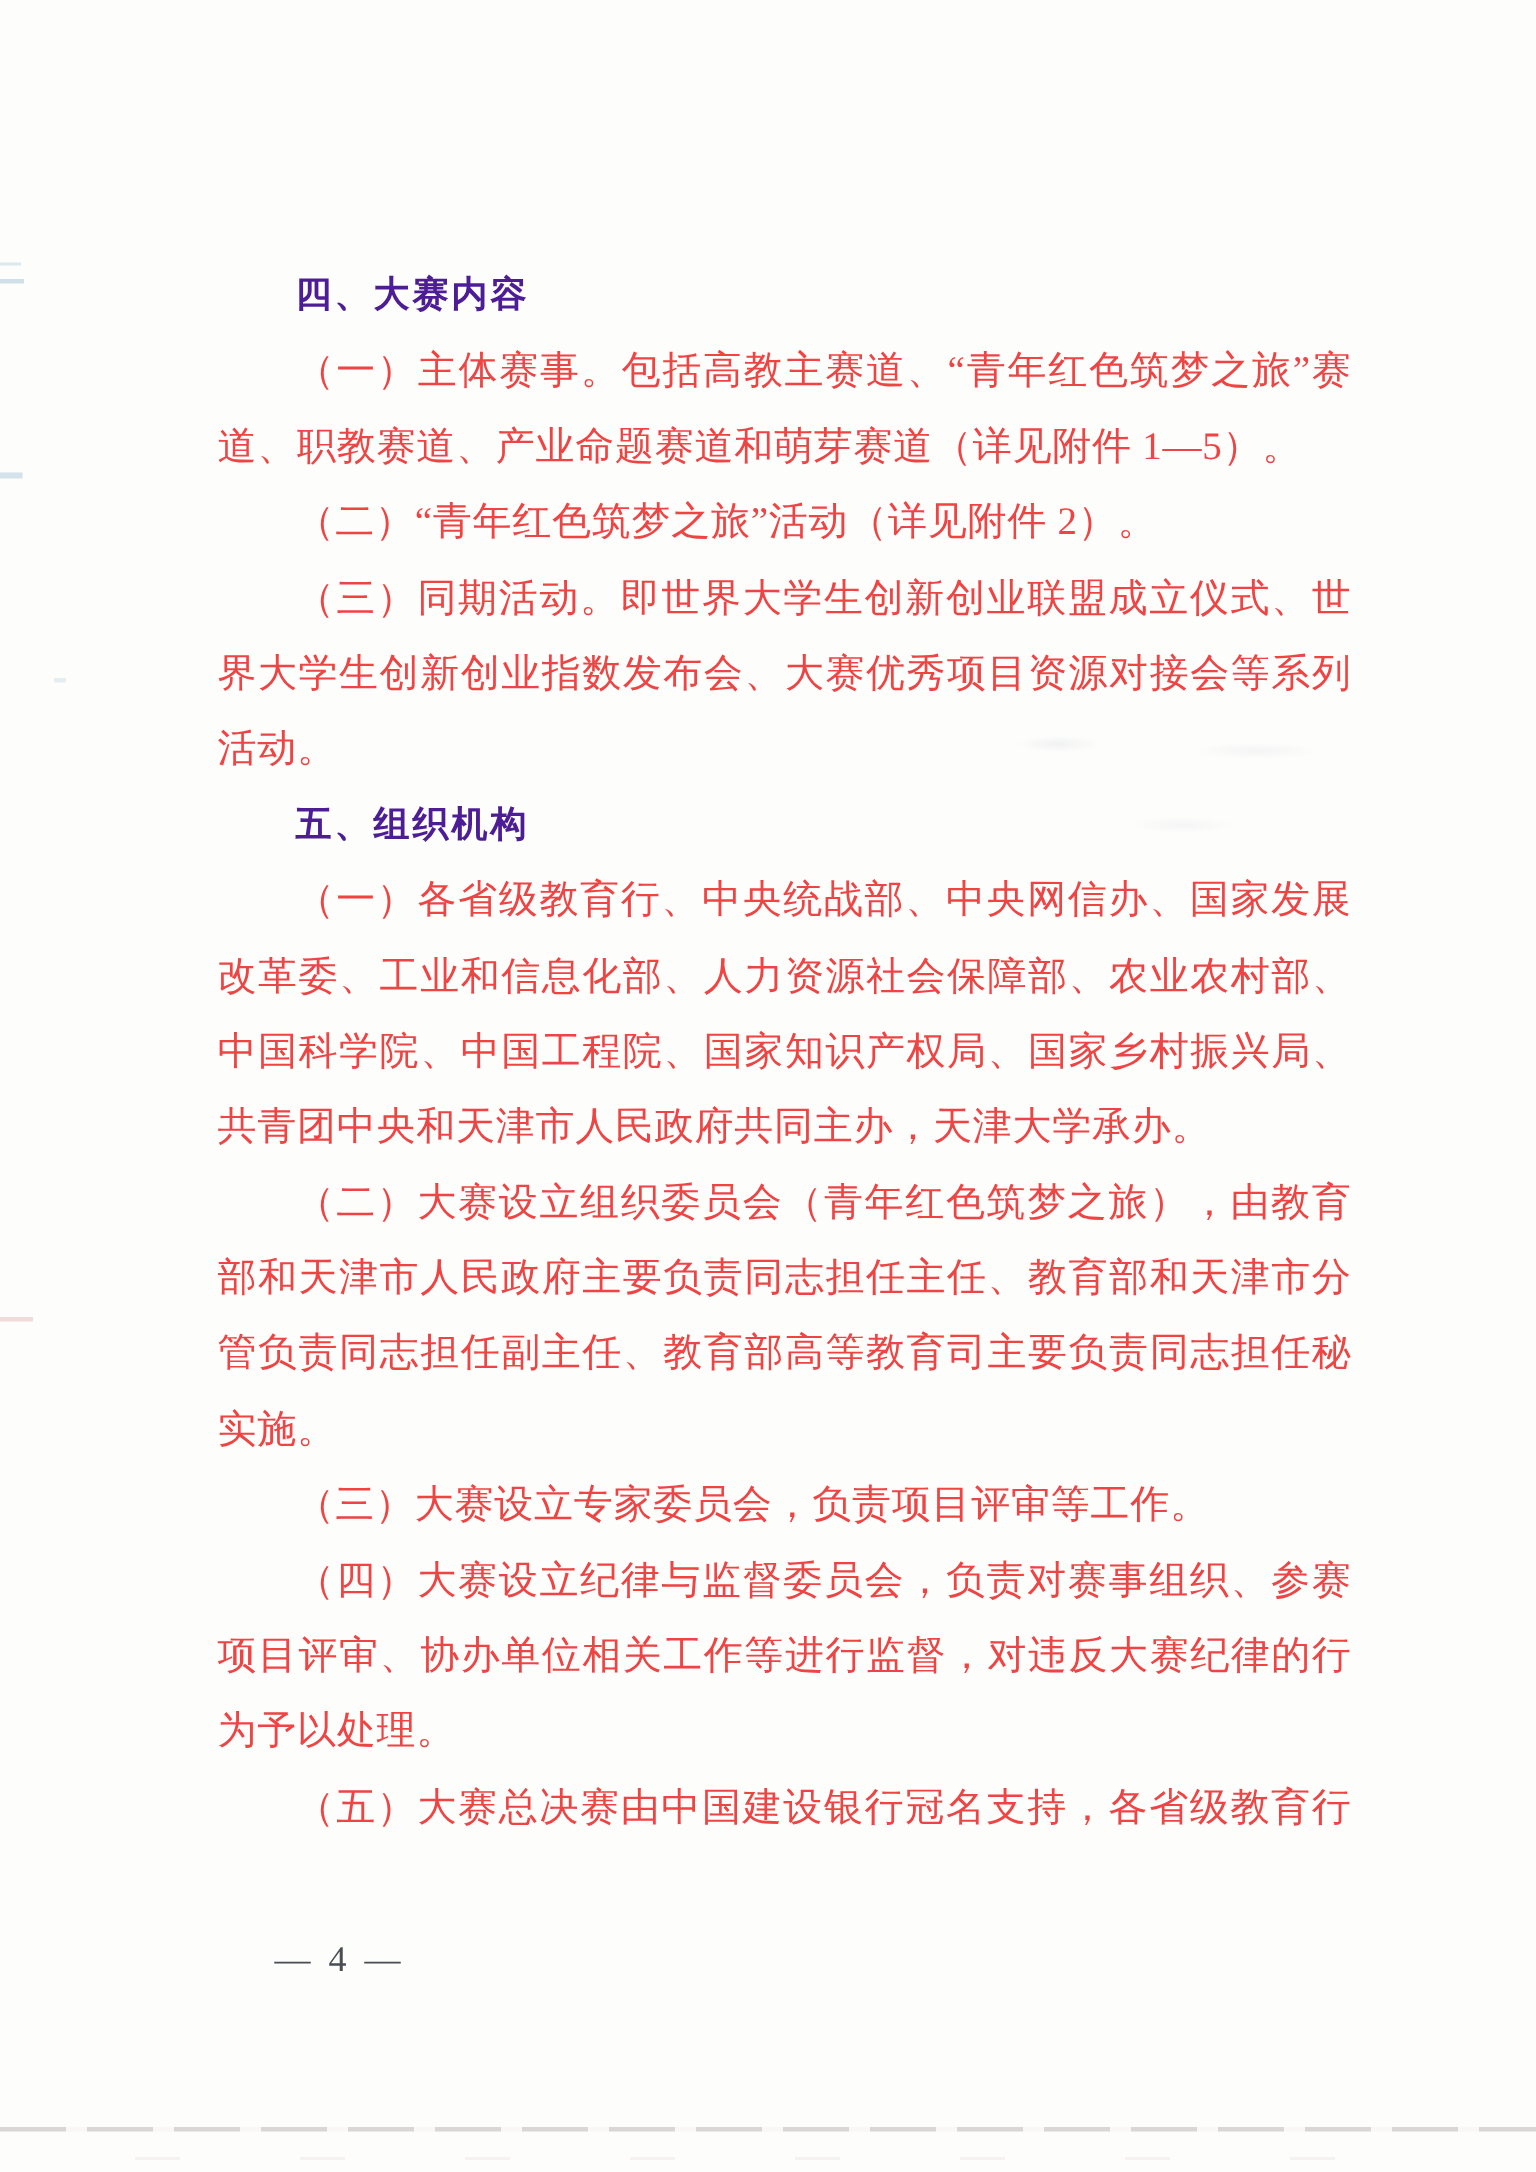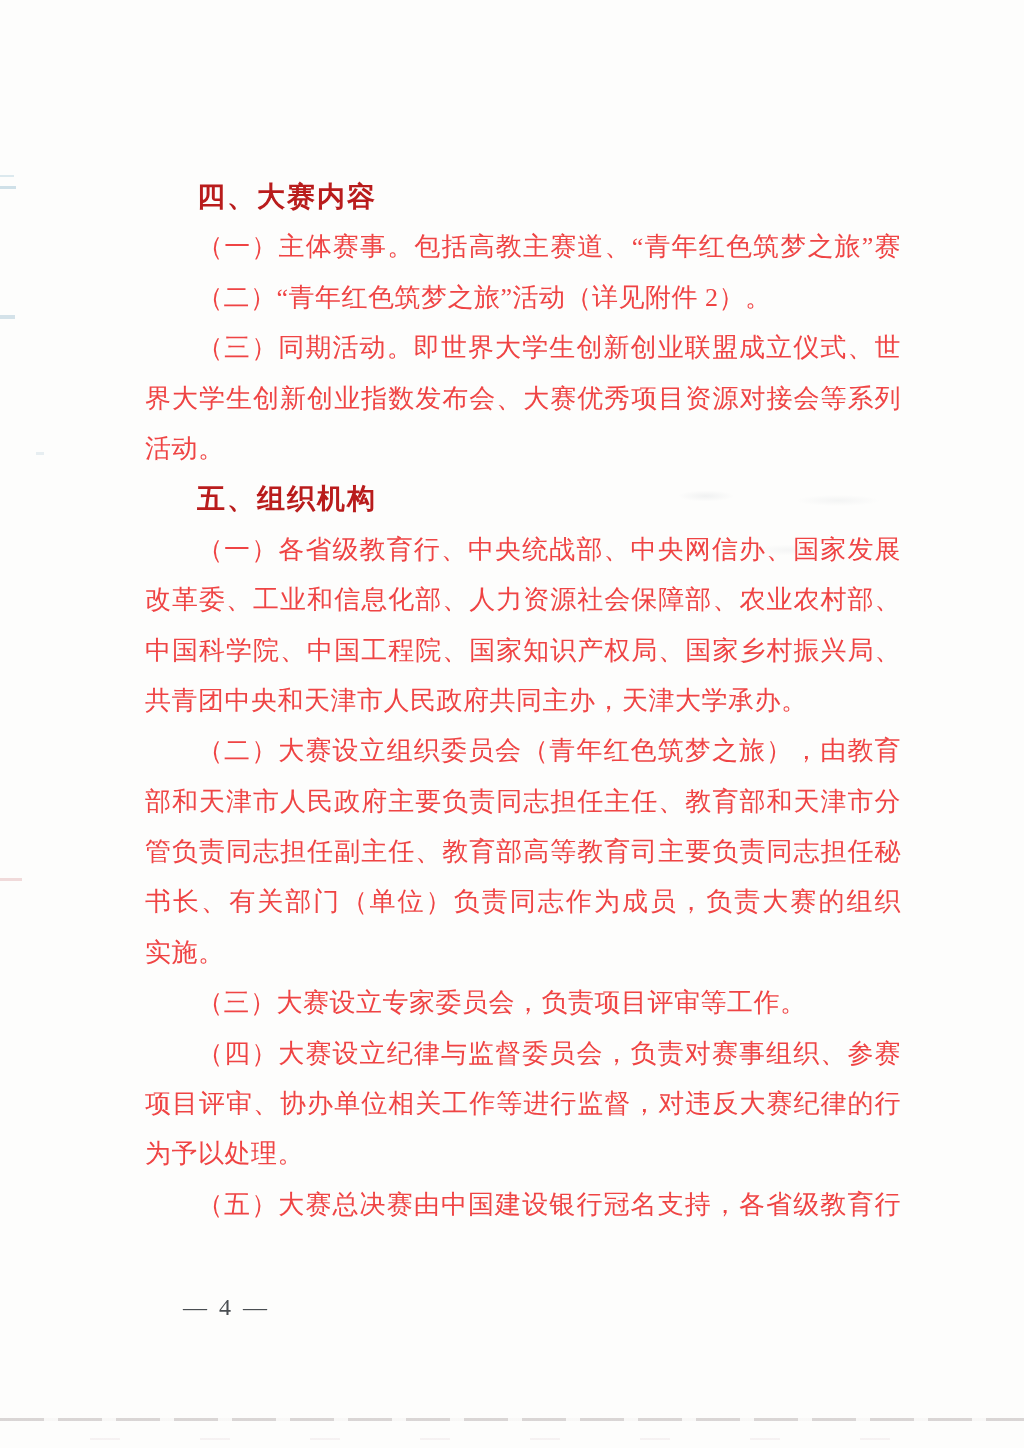--- a/index.html
+++ b/index.html
@@ -39,22 +39,22 @@
   .line.fill {
     text-align: justify;
     text-align-last: justify;
   }
   .line.indent {
     text-indent: 52px;
   }
   .line.heading {
     font-family: "Liberation Sans", sans-serif;
     font-weight: bold;
-    font-size: 28px;
-    color: #b91c1c;
+    font-size: 24px;
+    color: #4c1d95;
     letter-spacing: 2px;
   }
   .line.body {
     letter-spacing: 0.5px;
   }
   
   .footer {
     position: absolute;
     left: 183px;
     top: 1292px;
@@ -121,33 +121,33 @@
   <div class="artifact a1"></div>
   <div class="artifact a2"></div>
   <div class="artifact a3"></div>
   <div class="artifact a4"></div>
   <div class="artifact a5"></div>
   <div class="ghost"></div>
 
   <main class="text-block">
       <div class="line heading indent">四、大赛内容</div>
       <div class="line body indent fill">（一）主体赛事。包括高教主赛道、“青年红色筑梦之旅”赛</div>
+      <div class="line body">道、职教赛道、产业命题赛道和萌芽赛道（详见附件 1—5）。</div>
       <div class="line body indent">（二）“青年红色筑梦之旅”活动（详见附件 2）。</div>
       <div class="line body indent fill">（三）同期活动。即世界大学生创新创业联盟成立仪式、世</div>
       <div class="line body fill">界大学生创新创业指数发布会、大赛优秀项目资源对接会等系列</div>
       <div class="line body">活动。</div>
       <div class="line heading indent">五、组织机构</div>
       <div class="line body indent fill">（一）各省级教育行、中央统战部、中央网信办、国家发展</div>
       <div class="line body fill">改革委、工业和信息化部、人力资源社会保障部、农业农村部、</div>
       <div class="line body fill">中国科学院、中国工程院、国家知识产权局、国家乡村振兴局、</div>
       <div class="line body">共青团中央和天津市人民政府共同主办，天津大学承办。</div>
       <div class="line body indent fill">（二）大赛设立组织委员会（青年红色筑梦之旅），由教育</div>
       <div class="line body fill">部和天津市人民政府主要负责同志担任主任、教育部和天津市分</div>
       <div class="line body fill">管负责同志担任副主任、教育部高等教育司主要负责同志担任秘</div>
-      <div class="line body fill">书长、有关部门（单位）负责同志作为成员，负责大赛的组织</div>
       <div class="line body">实施。</div>
       <div class="line body indent">（三）大赛设立专家委员会，负责项目评审等工作。</div>
       <div class="line body indent fill">（四）大赛设立纪律与监督委员会，负责对赛事组织、参赛</div>
       <div class="line body fill">项目评审、协办单位相关工作等进行监督，对违反大赛纪律的行</div>
       <div class="line body">为予以处理。</div>
       <div class="line body indent fill">（五）大赛总决赛由中国建设银行冠名支持，各省级教育行</div>
     </main>
 
   <div class="footer">
     <span>— 4 —</span>

